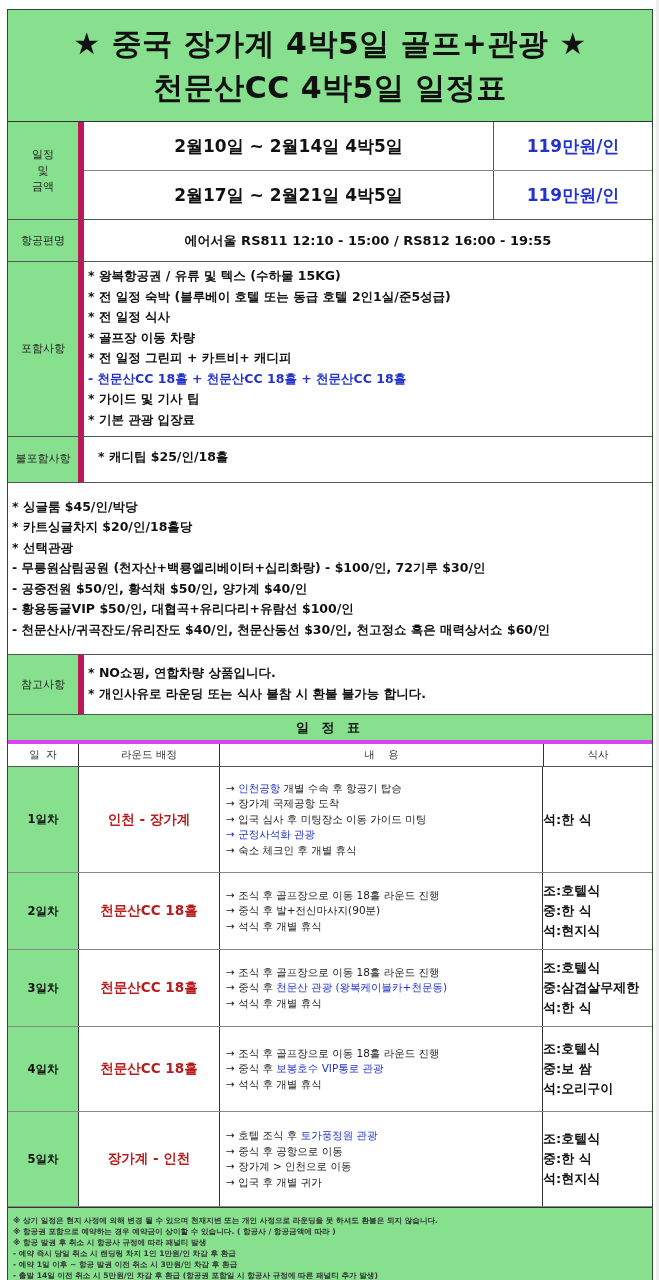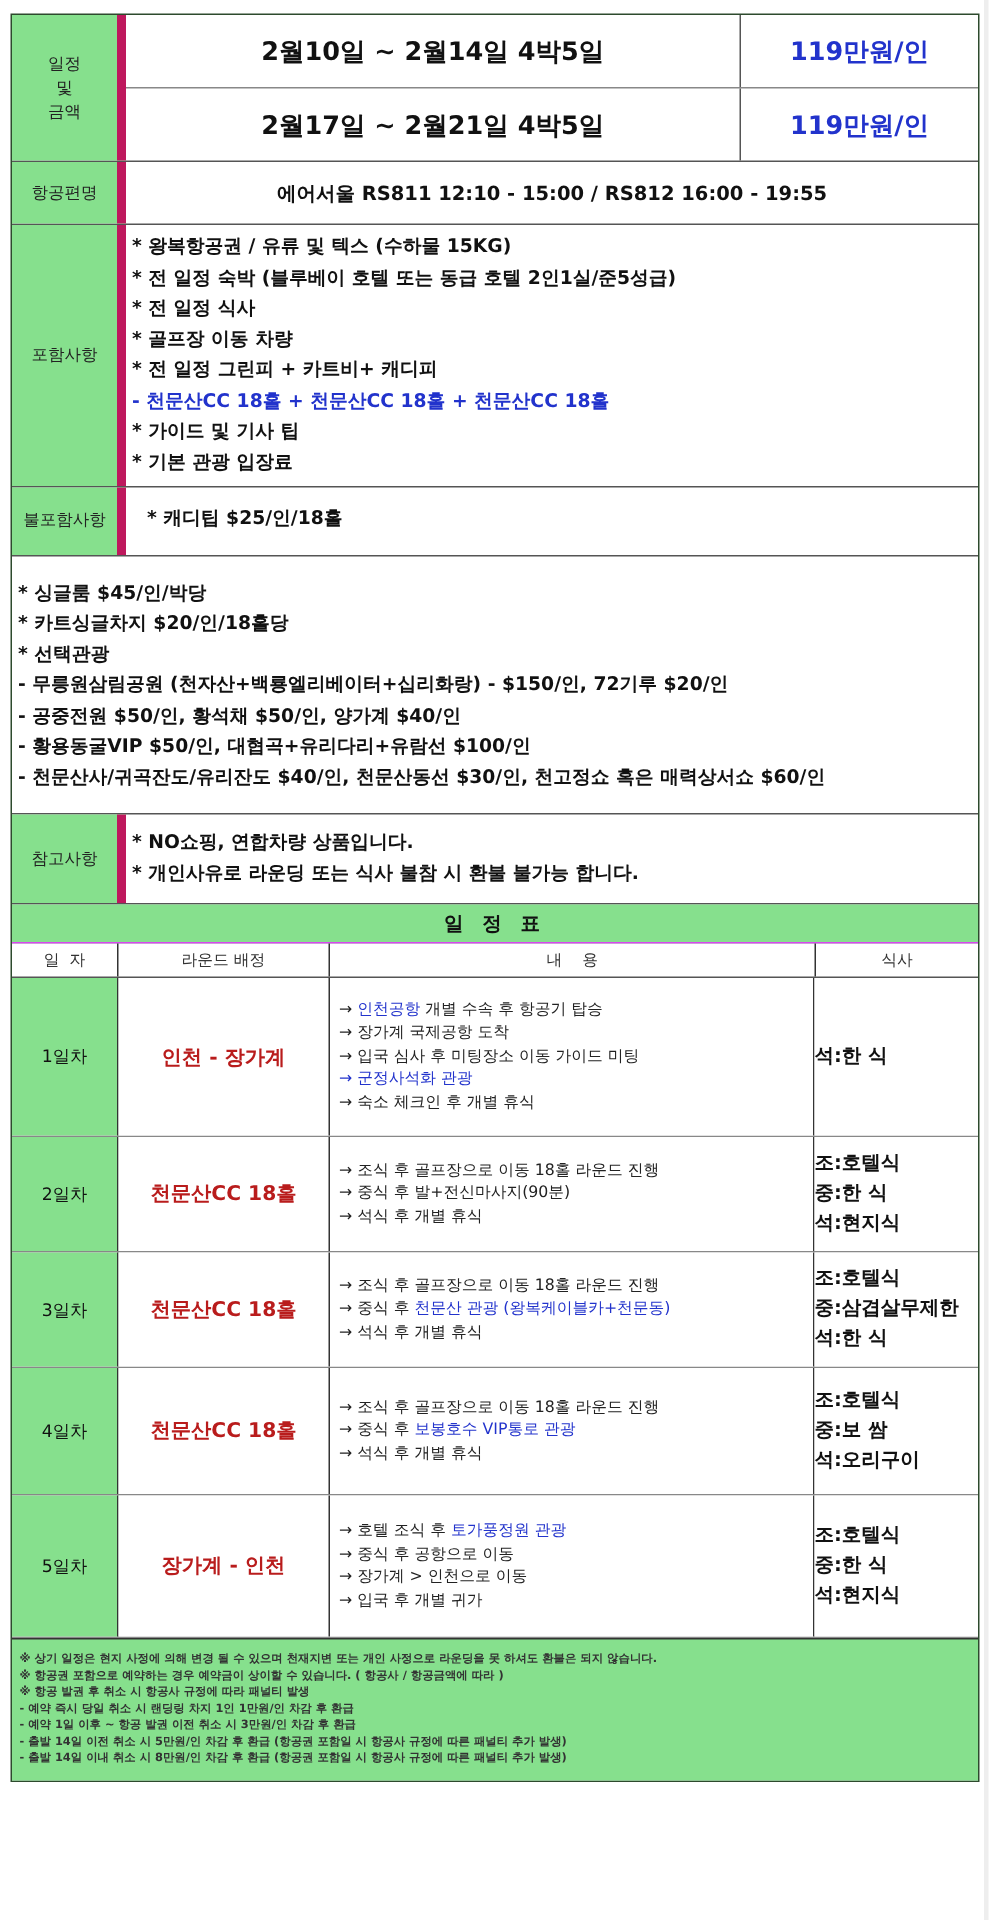--- a/index.html
+++ b/index.html
@@ -12,43 +12,47 @@
   .lbl { width:70px; flex:none; border-right:6px solid #be185d; display:flex; align-items:center; justify-content:center; text-align:center; font-size:11px; line-height:16px; color:#222; }
   .cell { flex:1; }
   .price-row { display:flex; height:48px; border-bottom:1px solid #888; }
   .price-row:last-child { border-bottom:none; }
   .dates { flex:1; display:flex; align-items:center; justify-content:center; font-weight:bold; font-size:17px; border-right:1px solid #555; }
   .price { width:158px; display:flex; align-items:center; justify-content:center; font-weight:bold; font-size:17px; color:#2233cc; }
   .flight { display:flex; align-items:center; justify-content:center; font-weight:bold; font-size:13px; height:41px; }
   .list { padding:4px 0 6px 4px; }
   .list .li { font-size:12.5px; font-weight:bold; line-height:20.5px; white-space:nowrap; }
   .blue { color:#2233cc; }
-  .section-title { height:25px; display:flex; align-items:center; justify-content:center; font-weight:bold; font-size:13px; letter-spacing:4px; border-bottom:1px solid #d946ef; }
+  .section-title { height:25px; display:flex; align-items:center; justify-content:center; font-weight:bold; font-size:13px; letter-spacing:4px; border-bottom:4px solid #d946ef; }
   .thead { display:flex; height:22px; border-bottom:1px solid #555; font-size:10.5px; color:#333; }
   .thead div { display:flex; align-items:center; justify-content:center; }
   .c1 { width:70px; flex:none; border-right:1px solid #333; }
   .c2 { width:140px; flex:none; border-right:1px solid #333; }
   .c3 { width:323px; flex:none; border-right:1px solid #333; }
   .c4 { flex:1; }
   .day { display:flex; border-bottom:1px solid #888; }
-  .day .c1 { display:flex; align-items:center; justify-content:center; font-weight:normal; font-size:11.5px;text-align:center; }
+  .day .c1 { display:flex; align-items:center; justify-content:center; font-weight:bold; font-size:11.5px;text-align:center; }
   .day .c2 { display:flex; align-items:center; justify-content:center; font-weight:bold; font-size:13.5px; color:#b91c1c; background:#fff; }
   .day .c3 { display:flex; flex-direction:column; justify-content:center; padding-left:6px; box-sizing:border-box; background:#fff; }
   .day .c3 .it { font-size:10.5px; line-height:15.5px; color:#222; white-space:nowrap; }
   .day .c4 { display:flex; flex-direction:column; align-items:flex-start; justify-content:center; background:#fff; }
   .day .c4 .m { font-weight:bold; font-size:13px; line-height:20px; }
   .footer { padding:7px 8px 10px 5px; border-top:1px solid #333; }
   .footer .n { font-size:7.6px; line-height:11px; color:#333; white-space:nowrap; font-weight:bold; }
   .edge { position:absolute; right:0; top:0; width:3px; height:1280px; background:#eeeeee; }
 </style>
 </head>
 <body>
 
 <div class="sheet">
 
+  <div class="title green">
+    <div class="line">★ 중국 장가계 4박5일 골프+관광 ★</div>
+    <div class="line">천문산CC 4박5일 일정표</div>
+  </div>
 
   <div class="row">
     <div class="lbl green">
       <div>
         <div>일정</div>
         <div>및</div>
         <div>금액</div>
       </div>
     </div>
     <div class="cell">
@@ -87,21 +91,21 @@
     <div class="cell list" style="padding:10px 0 14px 14px;">
       <div class="li">* 캐디팁 $25/인/18홀</div>
     </div>
   </div>
 
   <div class="row">
     <div class="cell list" style="padding:14px 0 14px 4px;">
       <div class="li">* 싱글룸 $45/인/박당</div>
       <div class="li">* 카트싱글차지 $20/인/18홀당</div>
       <div class="li">* 선택관광</div>
-      <div class="li"> - 무릉원삼림공원 (천자산+백룡엘리베이터+십리화랑) - $150/인, 72기루 $20/인</div>
+      <div class="li"> - 무릉원삼림공원 (천자산+백룡엘리베이터+십리화랑) - $100/인, 72기루 $30/인</div>
       <div class="li"> - 공중전원 $50/인, 황석채 $50/인, 양가계 $40/인</div>
       <div class="li"> - 황용동굴VIP $50/인, 대협곡+유리다리+유람선 $100/인</div>
       <div class="li"> - 천문산사/귀곡잔도/유리잔도 $40/인, 천문산동선 $30/인, 천고정쇼 혹은 매력상서쇼 $60/인</div>
     </div>
   </div>
 
   <div class="row">
     <div class="lbl green">참고사항</div>
     <div class="cell list" style="padding:8px 0 10px 4px;">
       <div class="li">* NO쇼핑, 연합차량 상품입니다.</div>

